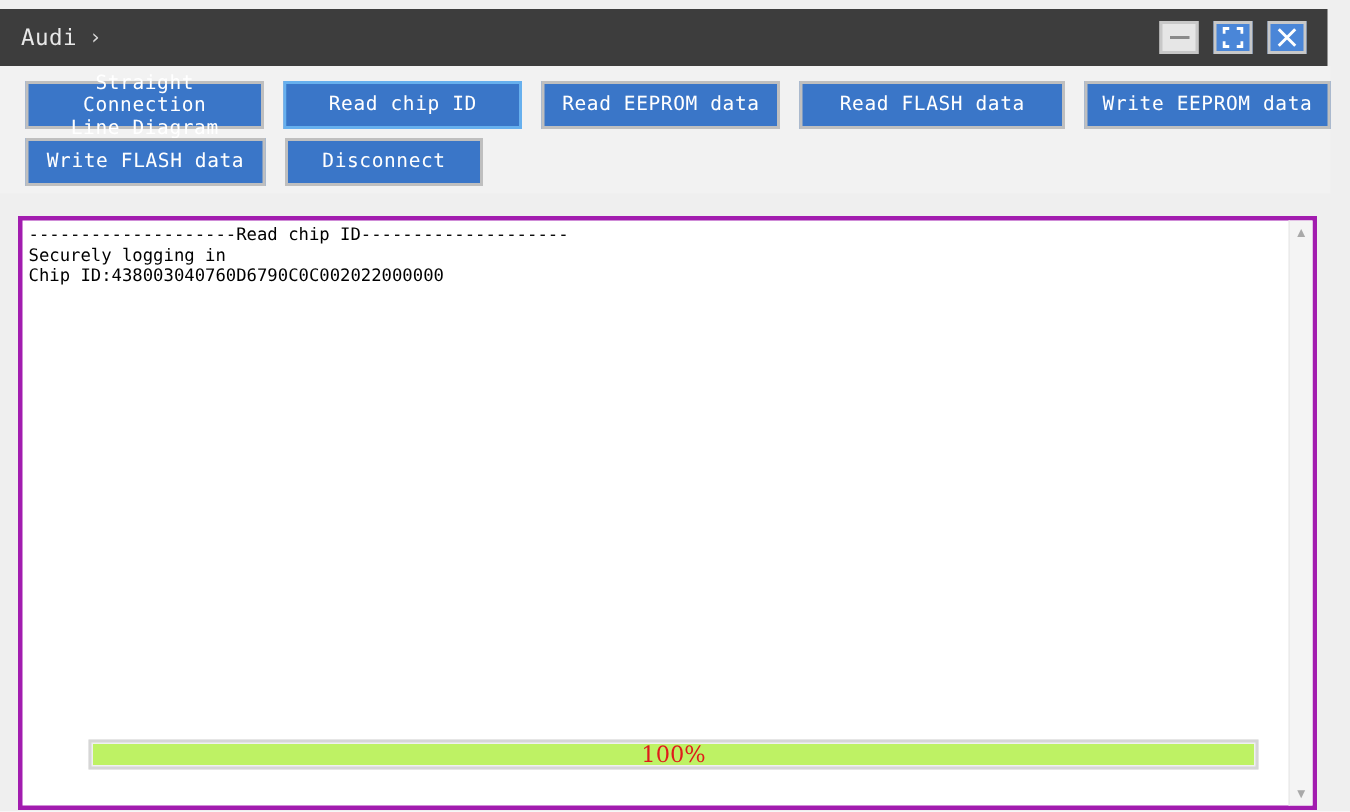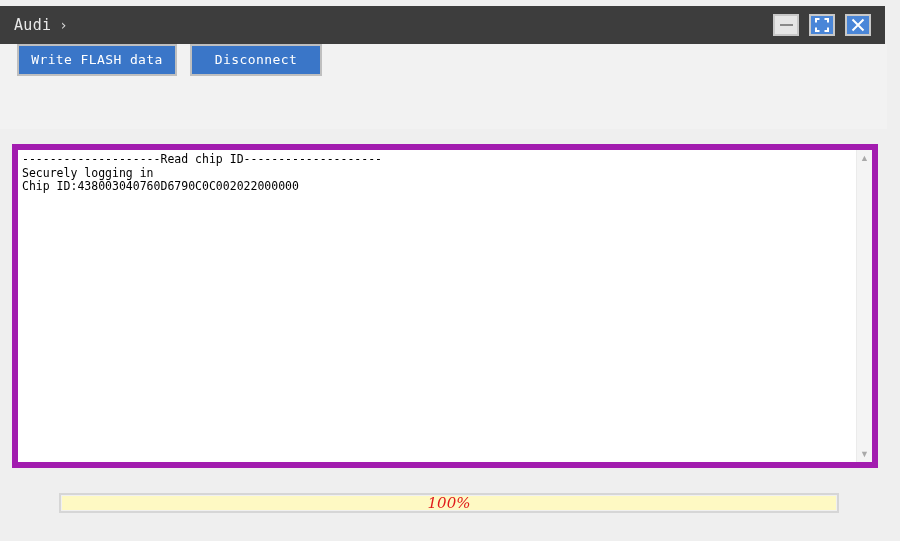--- a/index.html
+++ b/index.html
@@ -84,21 +84,21 @@
     width: 887px;
     height: 85px;
     background: #f2f2f2;
   }
   .btn-row {
     display: flex;
     gap: 13px;
     padding-left: 17px;
   }
   #row1 { padding-top: 10px; }
-  #row2 { }
+  #row2 { padding-top: 6px; }
 
   .tbtn {
     background: #3a76c8;
     color: #ffffff;
     border: 2px solid #bfbfbf;
     box-sizing: border-box;
     height: 32px;
     font-family: "DejaVu Sans Mono", "Liberation Mono", monospace;
     font-size: 13px;
     letter-spacing: 0.4px;
@@ -124,23 +124,23 @@
   .w-writeeep   { width: 165px; }
   .w-writeflash { width: 160px; }
   .w-disconnect { width: 132px; }
 
   
   #logbox {
     position: absolute;
     left: 12px;
     top: 144px;
     width: 866px;
-    height: 324px;
+    height: 396px;
     background: #ffffff;
-    border: 6px solid #a21caf;
+    border: 3px solid #a21caf;
     box-sizing: border-box;
     display: flex;
   }
   #logtext {
     flex: 1;
     padding: 3px 0 0 4px;
     font-family: "DejaVu Sans Mono", "Liberation Mono", monospace;
     font-size: 11.5px;
     line-height: 13.5px;
     color: #000000;
@@ -220,20 +220,37 @@
     </div>
     <div class="winbtn close">
       <svg width="14" height="14" viewBox="0 0 14 14">
         <path d="M1.5,1.5 L12.5,12.5 M12.5,1.5 L1.5,12.5" fill="none" stroke="#ffffff" stroke-width="2"></path>
       </svg>
     </div>
   </div>
 </div>
 
 <div id="toolbar">
+  <div class="btn-row" id="row1">
+    <div class="tbtn two-line w-straight">
+      <span>Straight Connection<br>Line Diagram</span>
+    </div>
+    <div class="tbtn focused w-readchip">
+      <span>Read chip ID</span>
+    </div>
+    <div class="tbtn w-readeep">
+      <span>Read EEPROM data</span>
+    </div>
+    <div class="tbtn w-readflash">
+      <span>Read FLASH data</span>
+    </div>
+    <div class="tbtn w-writeeep">
+      <span>Write EEPROM data</span>
+    </div>
+  </div>
 
   <div class="btn-row" id="row2">
     <div class="tbtn w-writeflash">
       <span>Write FLASH data</span>
     </div>
     <div class="tbtn w-disconnect">
       <span>Disconnect</span>
     </div>
   </div>
 </div>
@@ -242,16 +259,16 @@
   <div id="logtext">--------------------Read chip ID--------------------
 Securely logging in
 Chip ID:438003040760D6790C0C002022000000</div>
   <div id="logscroll">
     <div class="scroll-arrow up">▲</div>
     <div class="scroll-arrow down">▼</div>
   </div>
 </div>
 
 <div id="progress-wrap">
-  <div id="progress-fill" style="width: 100%; background: #fef9c3; font-style: italic;">
+  <div id="progress-fill" style="width: 100%; background: #bef264;">
     <div id="progress-label" style="color: rgb(224, 27, 27);">100%</div>
   </div>
 </div>
 
 </body></html>

